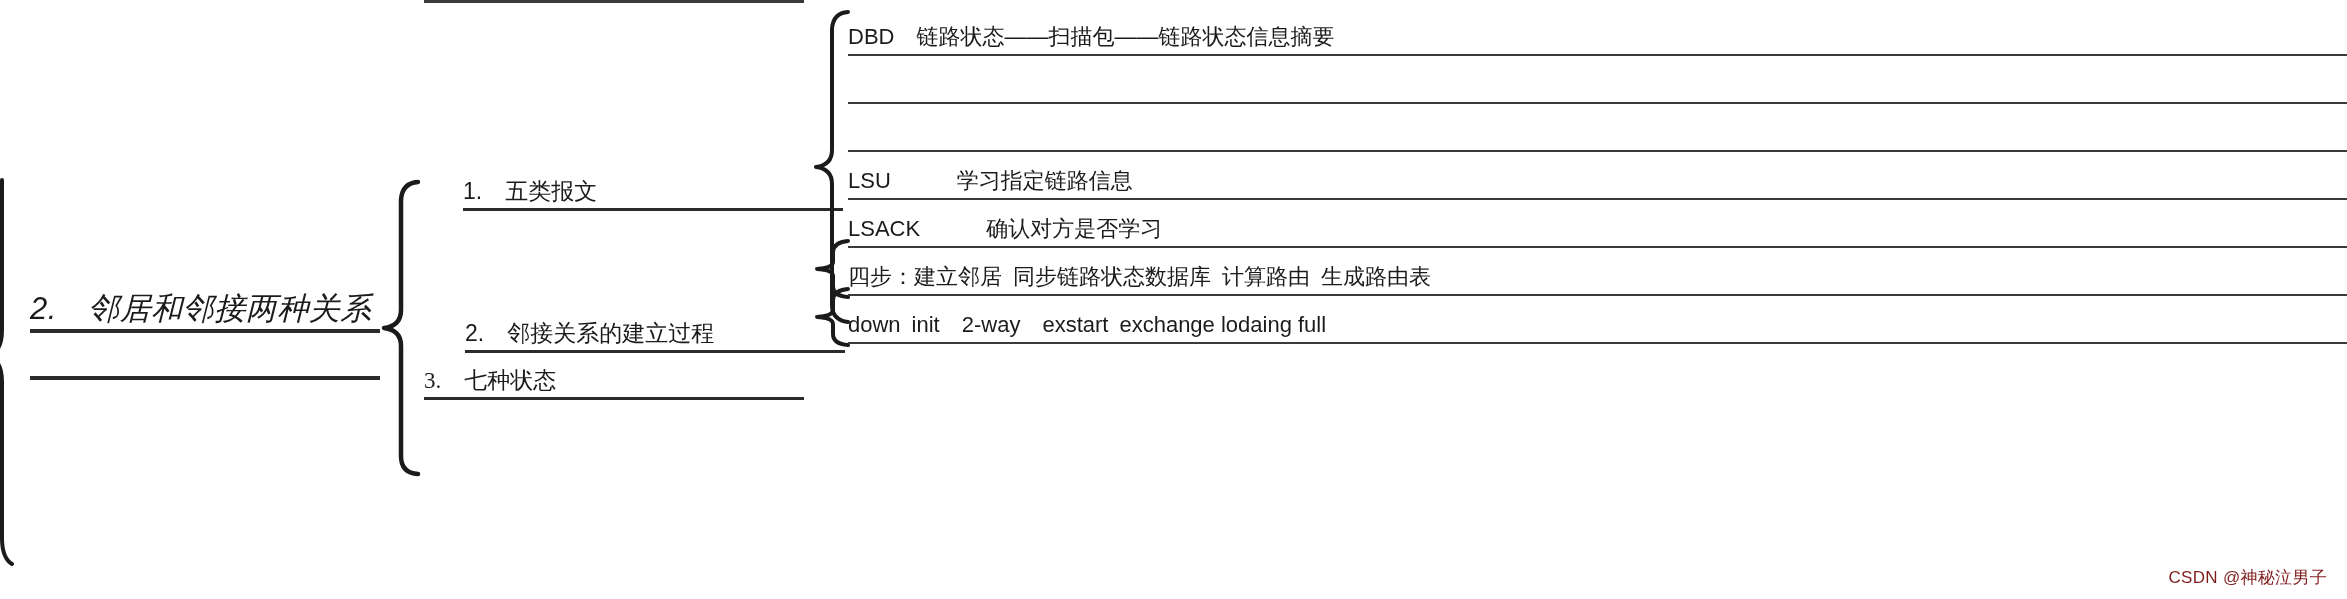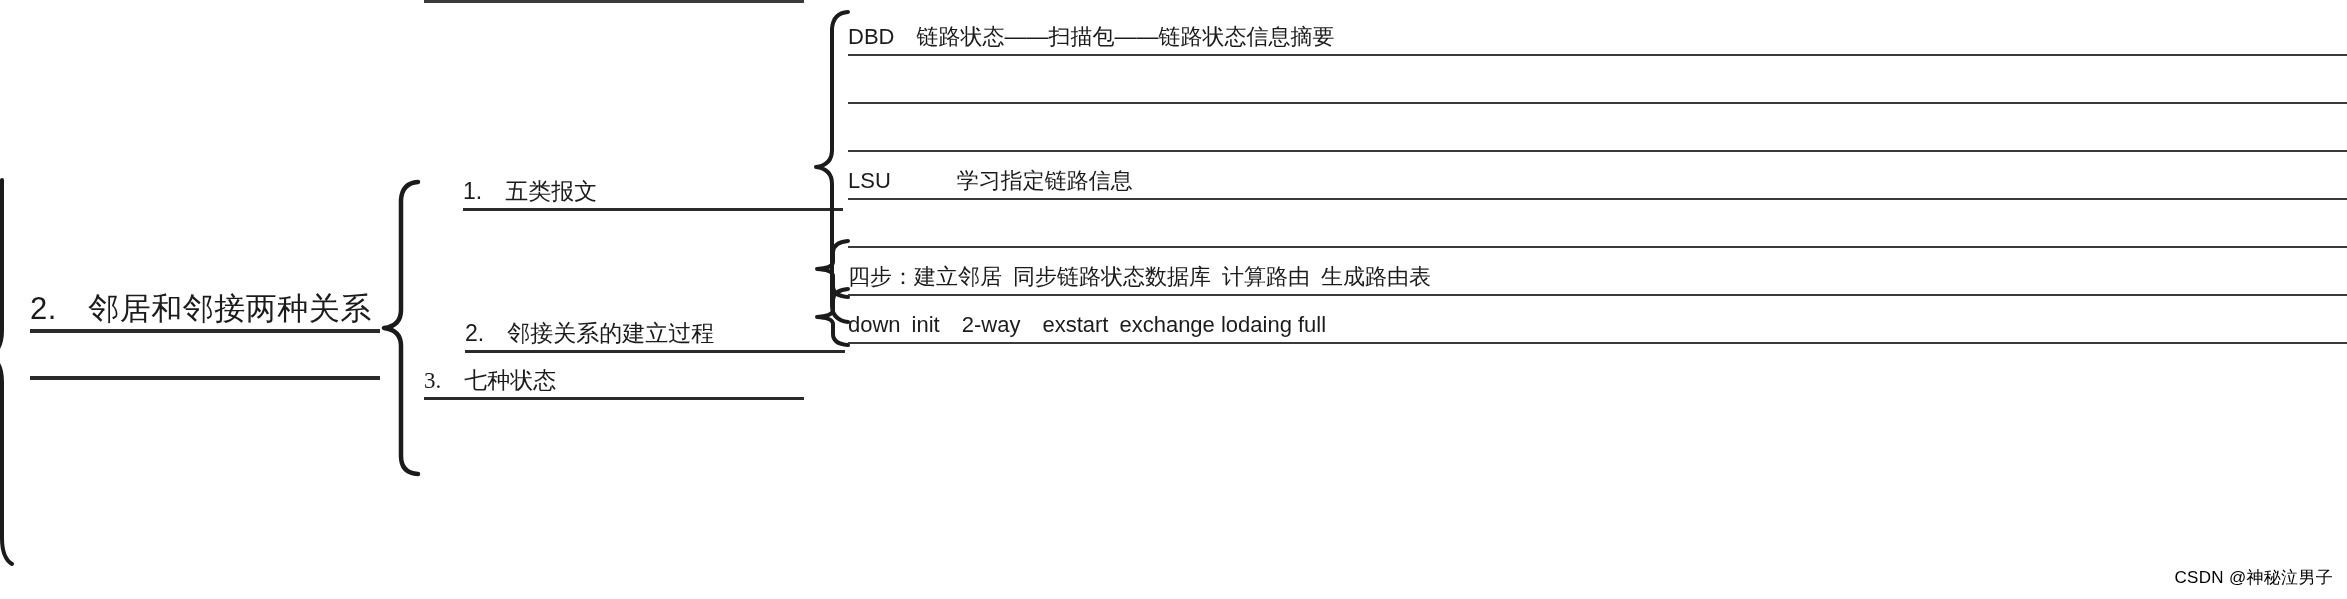--- a/index.html
+++ b/index.html
@@ -37,20 +37,21 @@
     left: 0;
     bottom: 0;
     height: 4px;
     background: #2b2b2b;
   }
 
   
   .root .node-text {
     font-size: 31px;
     letter-spacing: 0.5px;
+    font-style: italic;
   }
   
   .lvl1 .node-text {
     font-size: 23px;
   }
   .lvl1 .node-rule { height: 3px; }
   
   .lvl2 .node-text {
     font-size: 22px;
     margin-top: 36px;
@@ -85,24 +86,24 @@
   .edge-brace path {
     fill: none;
     stroke: #1b1b1b;
     stroke-width: 4;
     stroke-linecap: round;
   }
 
   
   .watermark {
     position: absolute;
-    right: 14px;
+    right: 20px;
     bottom: 10px;
     font-size: 17px;
-    color: #000000;
+    color: #7f1d1d;
     white-space: nowrap;
     letter-spacing: 0.3px;
   }
 </style>
 </head>
 <body>
 
 <div id="canvas">
 
   <svg class="edge-brace" style="left:-16px; top:180px;" width="30" height="400" viewBox="0 0 30 400">
@@ -161,20 +162,21 @@
   <div class="node lvl2" style="left:848px; top:104px; width:1548px; height:48px;">
     <div class="node-rule" style="width:1548px;"></div>
   </div>
 
   <div class="node lvl2" style="left:848px; top:152px; width:1548px; height:48px;">
     <div class="node-text">LSU   学习指定链路信息</div>
     <div class="node-rule" style="width:1548px;"></div>
   </div>
 
   <div class="node lvl2" style="left:848px; top:200px; width:1548px; height:48px;">
+    <div class="node-text">LSACK   确认对方是否学习</div>
     <div class="node-rule" style="width:1548px;"></div>
   </div>
 
   <div class="node lvl2" style="left:848px; top:248px; width:1548px; height:48px;">
     <div class="node-text">四步：建立邻居 同步链路状态数据库 计算路由 生成路由表</div>
     <div class="node-rule" style="width:1548px;"></div>
   </div>
 
   <div class="node lvl2" style="left:848px; top:296px; width:1548px; height:48px;">
     <div class="node-text">down init  2-way  exstart exchange lodaing full</div>

